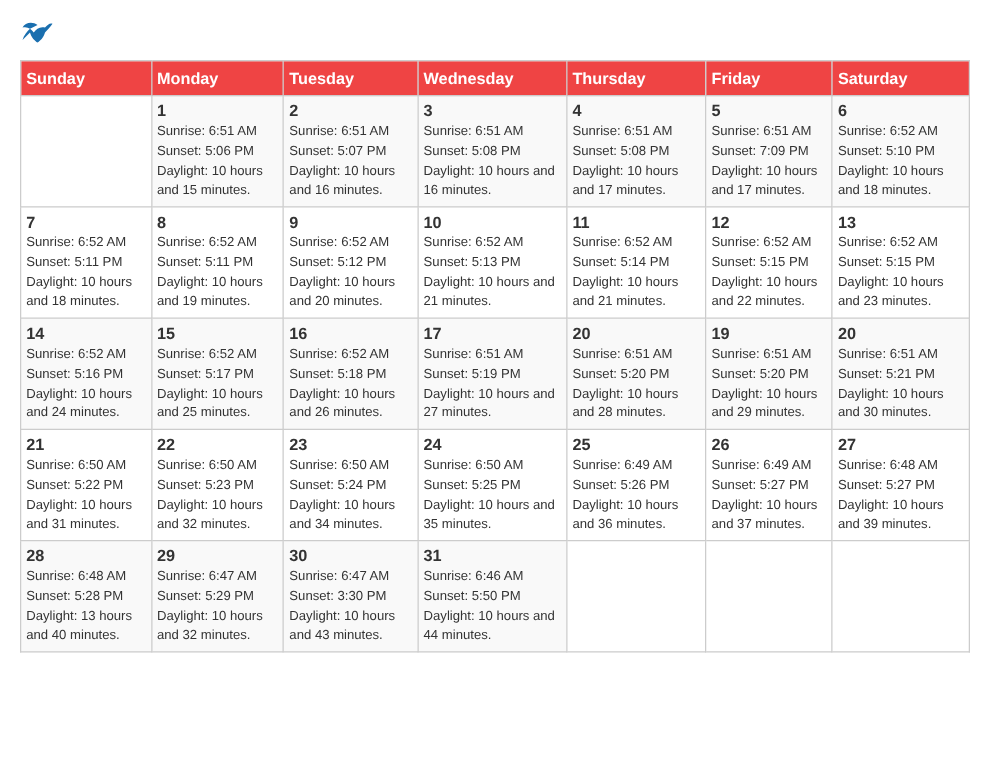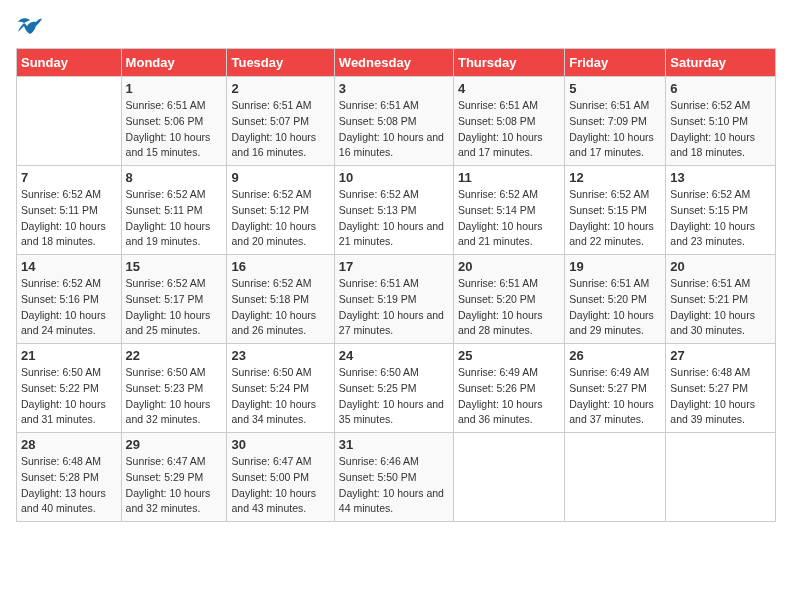--- a/index.html
+++ b/index.html
@@ -357,21 +357,21 @@
           <div class="day-info">
             <span>Sunrise: 6:47 AM</span><br>
             <span>Sunset: 5:29 PM</span><br>
             <span>Daylight: 10 hours and 32 minutes.</span>
           </div>
         </td>
         <td>
           <span class="day-number">30</span>
           <div class="day-info">
             <span>Sunrise: 6:47 AM</span><br>
-            <span>Sunset: 5:00 PM</span><br>
+            <span>Sunset: 3:30 PM</span><br>
             <span>Daylight: 10 hours and 43 minutes.</span>
           </div>
         </td>
         <td>
           <span class="day-number">31</span>
           <div class="day-info">
             <span>Sunrise: 6:46 AM</span><br>
             <span>Sunset: 5:50 PM</span><br>
             <span>Daylight: 10 hours and 44 minutes.</span>
           </div>

